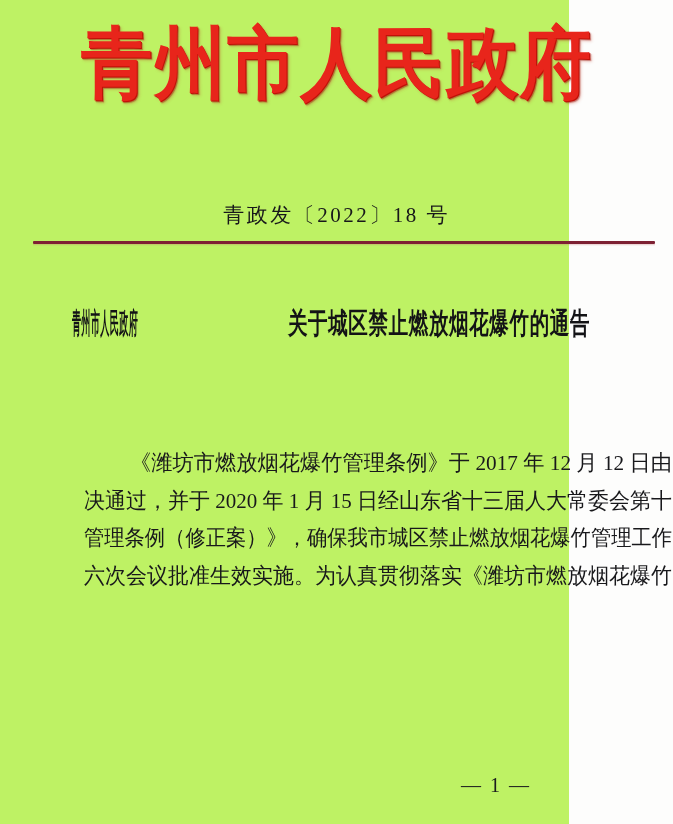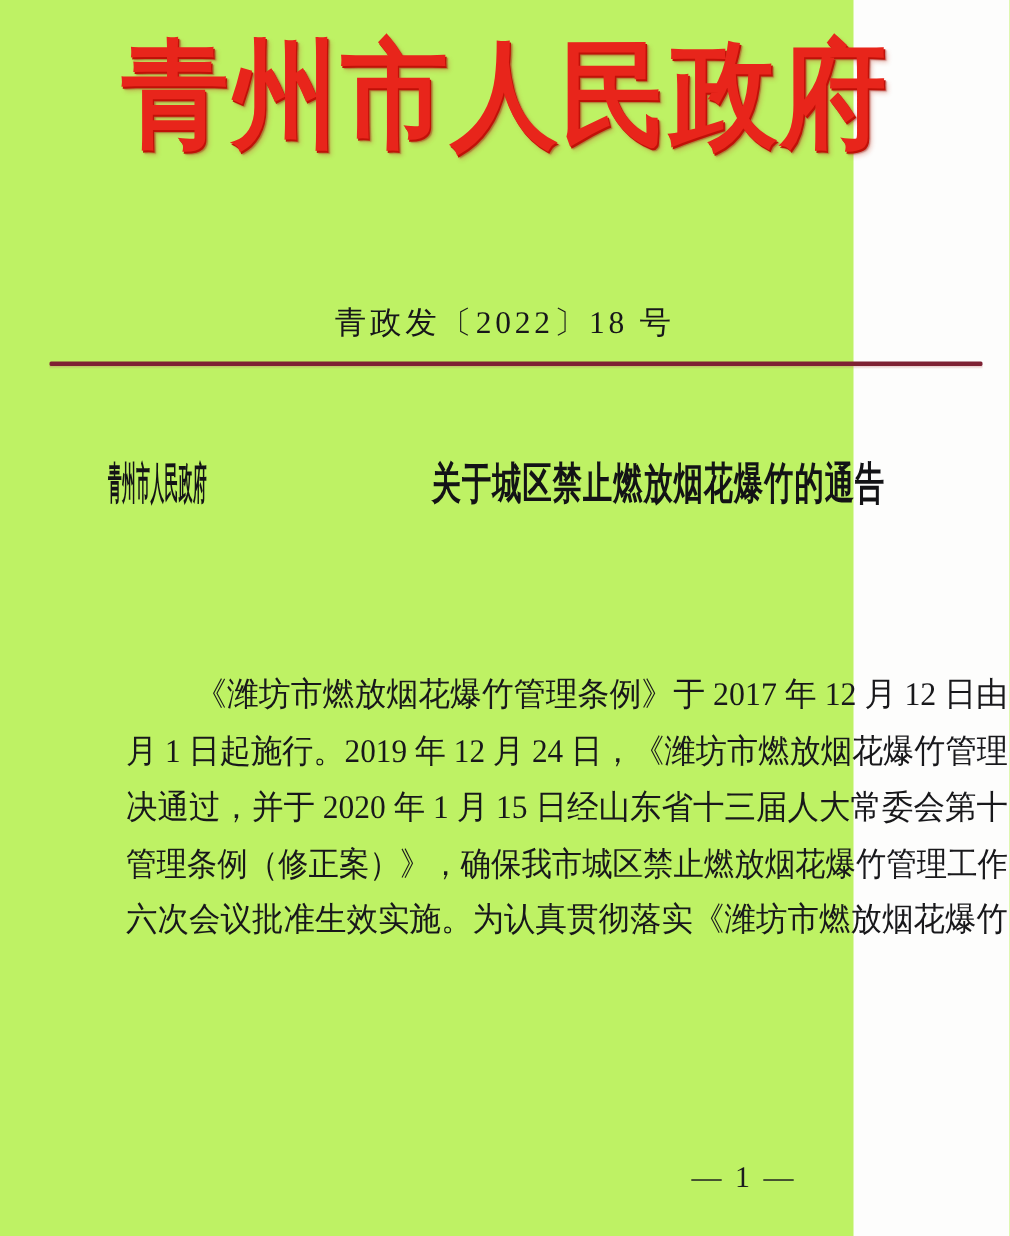--- a/index.html
+++ b/index.html
@@ -143,21 +143,20 @@
   <div class="red-rule"></div>
   <div class="red-rule-glow"></div>
 
   <div class="doc-title">
     <div class="doc-title-line" style="display: inline-block; transform: scaleX(0.315007);">青州市人民政府</div>
     <div class="doc-title-line" style="display: inline-block; transform: scaleX(0.67162);">关于城区禁止燃放烟花爆竹的通告</div>
   </div>
 
   <div class="doc-body">
     <div class="body-line first-line"><span style="display: inline-block; transform-origin: left center; transform: scaleX(0.966132);">《潍坊市燃放烟花爆竹管理条例》于 2017 年 12 月 12 日由</span></div>
-    <div class="body-line"><span style="display: inline-block; transform-origin: left center; transform: scaleX(0.946098);">月 1 日起施行。2019 年 12 月 24 日，《潍坊市燃放烟花爆竹管理</span></div>
     <div class="body-line"><span style="display: inline-block; transform-origin: left center; transform: scaleX(0.954545);">决通过，并于 2020 年 1 月 15 日经山东省十三届人大常委会第十</span></div>
     <div class="body-line"><span style="display: inline-block; transform-origin: left center; transform: scaleX(0.92163);">管理条例（修正案）》，确保我市城区禁止燃放烟花爆竹管理工作</span></div>
     <div class="body-line"><span style="display: inline-block; transform-origin: left center; transform: scaleX(0.954545);">六次会议批准生效实施。为认真贯彻落实《潍坊市燃放烟花爆竹</span></div>
   </div>
 
   <div class="page-number">— 1 —</div>
 
 </div>
 
 </body></html>

